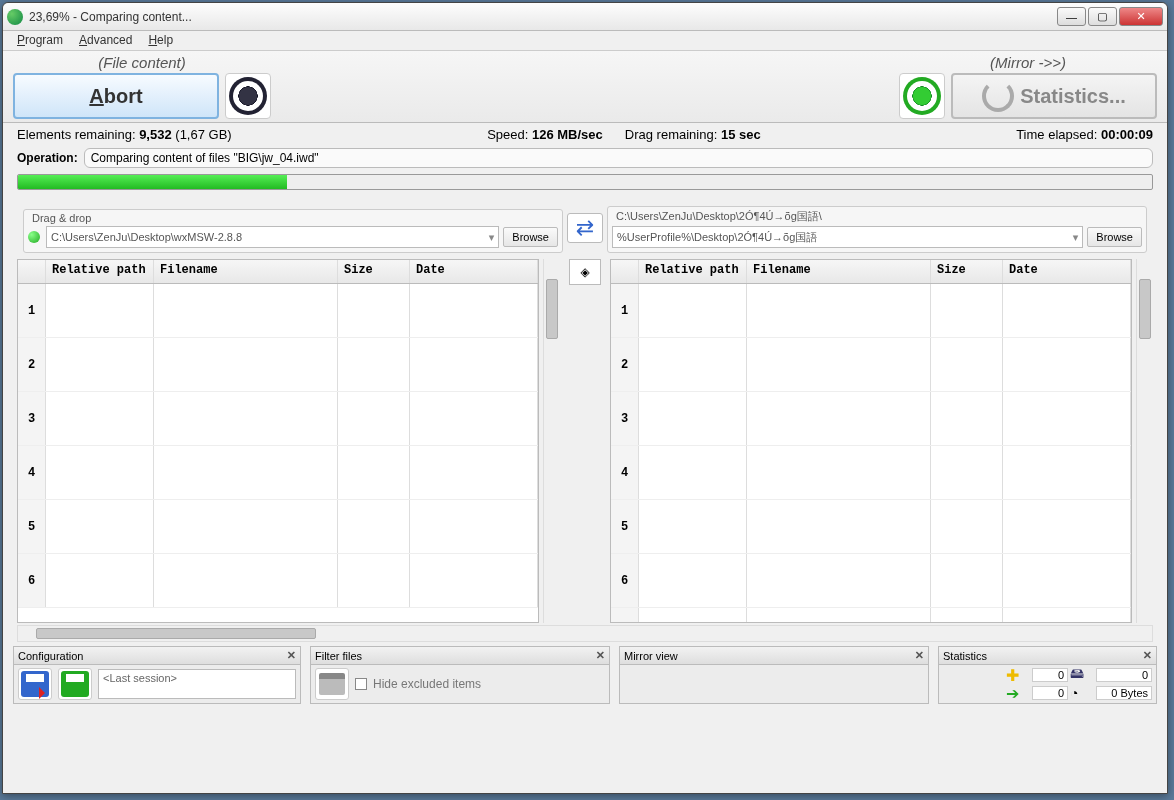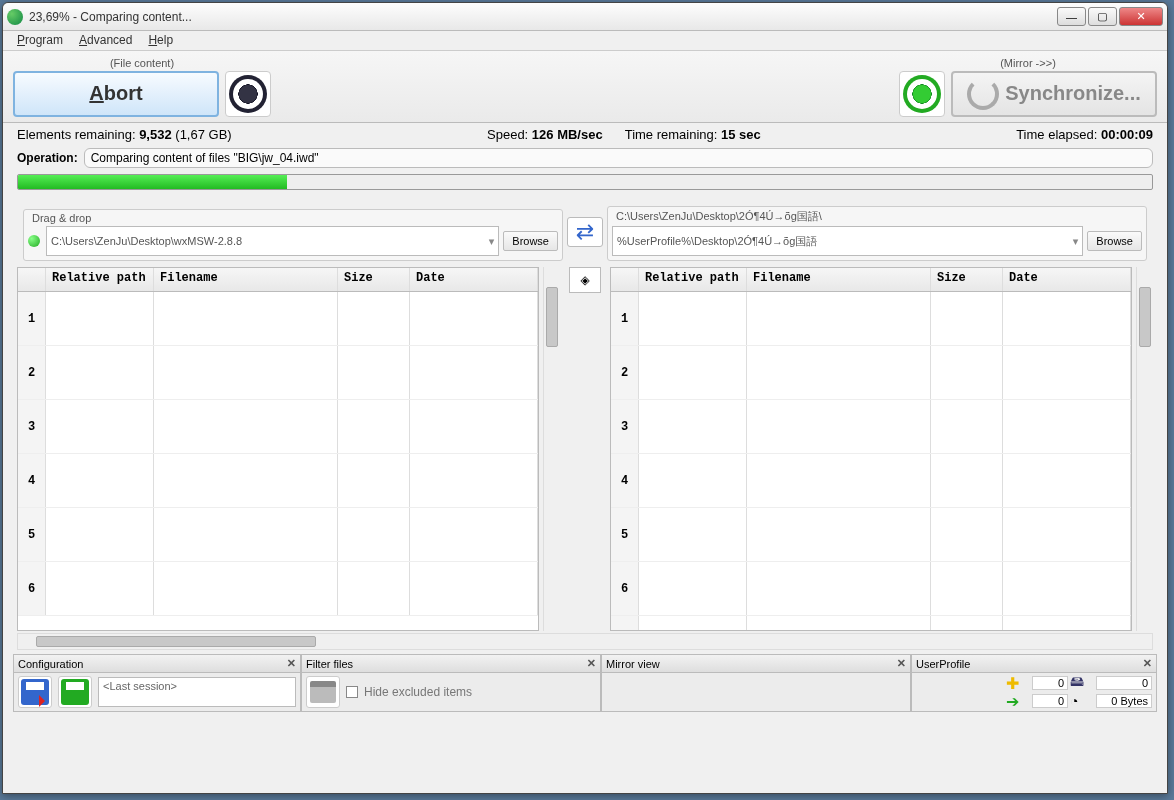--- a/index.html
+++ b/index.html
@@ -9,40 +9,40 @@
 .titlebar .appicon { width: 16px; height: 16px; background: radial-gradient(circle at 30% 30%, #6c6, #184); border-radius: 50%; margin-right: 6px; }
 .titlebar .title { flex: 1; font-size: 12px; color: #333; }
 .winbtns { display: flex; gap: 2px; }
 .winbtn { width: 29px; height: 19px; border: 1px solid #888; border-radius: 3px; display: flex; align-items: center; justify-content: center; font-size: 11px; background: linear-gradient(#fafafa,#ddd); cursor: pointer; }
 .winbtn.close { background: linear-gradient(#e88,#c33); color: #fff; width: 44px; }
 .menubar { height: 20px; display: flex; gap: 4px; padding: 2px 8px; font-size: 12px; color: #333; border-bottom: 1px solid #ccc; }
 .menubar span { padding: 0 6px; cursor: pointer; }
 .menubar span u { text-decoration: underline; }
 .toolbar { display: flex; align-items: center; padding: 4px 10px; background: linear-gradient(#f6f6f6,#eaeaea); border-bottom: 1px solid #bbb; height: 72px; }
 .group { display: flex; flex-direction: column; align-items: center; }
-.group .glabel { font-size: 11px; color: #555; margin-bottom: 2px; }
+.group .glabel { font-size: 15px; color: #555; margin-bottom: 2px; font-style: italic; }
 .group .grow { display: flex; align-items: center; gap: 6px; }
 .bigbtn { width: 206px; height: 46px; background: linear-gradient(#f7fbff,#cfe5f9); border: 2px solid #7fb3e0; border-radius: 4px; font-size: 20px; font-weight: bold; color: #333; cursor: pointer; display: flex; align-items: center; justify-content: center; }
 .bigbtn.disabled { background: linear-gradient(#f4f4f4,#e4e4e4); border-color: #bbb; color: #888; }
 .gearbtn { width: 46px; height: 46px; border: 1px solid #ccc; border-radius: 4px; background: #fff; display:flex;align-items:center;justify-content:center; cursor:pointer; }
 .gear { width: 30px; height: 30px; border-radius: 50%; position: relative; }
 .gear.dark { background: radial-gradient(circle,#334 40%, #112 45%, transparent 46%); box-shadow: 0 0 0 4px #223; }
 .gear.green { background: radial-gradient(circle,#3c3 40%, #182 45%, transparent 46%); box-shadow: 0 0 0 4px #2a2; }
 .syncicon { width: 32px; height: 32px; border: 4px solid #aaa; border-radius: 50%; border-top-color: transparent; margin-right: 6px; }
 .statusrow { padding: 4px 14px; font-size: 13px; display: flex; gap: 22px; }
 .statusrow b { font-weight: bold; }
 .oprow { padding: 2px 14px 6px; display: flex; align-items: center; gap: 6px; }
 .opfield { flex: 1; border: 1px solid #bbb; background: #fafafa; padding: 2px 6px; border-radius: 6px; font-size: 12px; }
 .progressbar { margin: 0 14px 8px; height: 16px; border: 1px solid #999; border-radius: 2px; background: #eee; position: relative; overflow: hidden; }
 .progressfill { height: 100%; background: linear-gradient(#5e5,#2b2); }
 .paths { display: flex; padding: 0 20px; gap: 4px; align-items: flex-end; margin-top: 16px; }
 .pathsgroup { flex: 1; border: 1px solid #ccc; border-radius: 3px; padding: 2px 4px 4px; background: #f6f6f6; }
 .pathsgroup .glabel2 { font-size: 11px; color: #555; padding: 0 4px 2px; }
 .pathrow { display: flex; gap: 4px; align-items: center; }
-.pathinput { flex: 1; border: 1px solid #bbb; padding: 2px 4px; font-size: 11px; color: #555; background: #fff; height: 30px; display:flex; align-items:center; }
+.pathinput { flex: 1; border: 1px solid #bbb; padding: 2px 4px; font-size: 11px; color: #555; background: #fff; height: 22px; display:flex; align-items:center; }
 .browsebtn { height: 20px; padding: 0 8px; border: 1px solid #bbb; background: linear-gradient(#fafafa,#e6e6e6); border-radius: 2px; font-size: 11px; cursor:pointer; }
 .greendot { width: 12px; height: 12px; border-radius: 50%; background: radial-gradient(circle at 30% 30%, #8f8, #2a2); margin-right: 2px; }
 .swapbtn { width: 36px; height: 30px; border: 1px solid #bbb; border-radius: 3px; background: #fff; display:flex;align-items:center;justify-content:center; cursor:pointer; align-self:center; margin-bottom:4px; }
 .arrow { color: #36c; font-size: 22px; }
 .grids { display: flex; padding: 6px 14px 2px; gap: 4px; height: 372px; }
 .gridbox { flex: 1; border: 1px solid #bbb; background: #fff; display: flex; flex-direction: column; font-family: Liberation Mono, monospace; }
 .gridhead { display: flex; border-bottom: 1px solid #bbb; background: linear-gradient(#f6f6f6,#e8e8e8); height: 24px; font-weight: bold; font-size: 12px; }
 .gridhead div, .gridrow div { border-right: 1px solid #ddd; padding: 3px 6px; overflow: hidden; white-space: nowrap; }
 .col-num { width: 28px; text-align:center; }
 .col-rel { width: 108px; }
@@ -51,21 +51,21 @@
 .col-dt { width: 128px; }
 .gridbody { flex: 1; overflow: hidden; }
 .gridrow { display: flex; height: 54px; border-bottom: 1px solid #eee; }
 .gridrow .col-num { background: #f4f4f4; font-weight: bold; display:flex; align-items:center; justify-content:center; }
 .midcol { width: 42px; display:flex; flex-direction:column; align-items:center; }
 .midcol .cubebtn { width: 32px; height: 26px; border:1px solid #bbb; background:#fff; margin-top:0; display:flex;align-items:center;justify-content:center; cursor:pointer; }
 .vscroll { width: 17px; background: #f0f0f0; border-left: 1px solid #ddd; position:relative; }
 .vscroll .thumb { position:absolute; left:2px; right:2px; top:20px; height:60px; background:#c8c8c8; border:1px solid #aaa; border-radius:2px; }
 .hscroll { height: 17px; margin: 0 14px 4px; background:#f0f0f0; border:1px solid #ddd; position:relative; }
 .hscroll .thumb { position:absolute; top:2px; bottom:2px; left:18px; width:280px; background:#c8c8c8; border:1px solid #aaa; border-radius:2px; }
-.panels { display: flex; margin: 2px 10px 0; height: 58px; gap: 0; }
+.panels { display: flex; margin: 2px 10px 0; height: 58px; gap: 9px; }
 .panel { border: 1px solid #bbb; background: #ececec; display: flex; flex-direction: column; }
 .panelhead { height: 18px; background: linear-gradient(#f2f2f2,#dedede); border-bottom: 1px solid #bbb; display:flex; align-items:center; padding: 0 4px; font-size: 11px; }
 .panelhead .x { margin-left:auto; cursor:pointer; font-weight:bold; color:#555; }
 .panelbody { flex:1; display:flex; align-items:center; padding: 2px 4px; gap: 6px; }
 .p-config { width: 288px; }
 .p-filter { width: 300px; }
 .p-view { width: 310px; }
 .p-stats { flex: 1; }
 .miniicon { width: 34px; height: 32px; border:1px solid #ccc; border-radius:3px; display:flex;align-items:center;justify-content:center; background:#fff; }
 .sessionbox { flex:1; border:1px solid #bbb; background:#fff; height:30px; padding:2px 4px; font-size:11px; color:#666; }
@@ -112,30 +112,30 @@
     </div>
     <div style="flex:1"></div>
     <div class="group">
       <div class="glabel">(Mirror -&gt;&gt;)</div>
       <div class="grow">
         <div class="gearbtn">
             <div class="gear green"></div>
           </div>
         <button class="bigbtn disabled">
           <span class="syncicon"></span>
-          <span>Synchronize...</span>
+          <span>Statistics...</span>
         </button>
       </div>
     </div>
   </div>
 
   <div class="statusrow">
     <span><span>Elements remaining:</span> <b>9,532</b> <span>(1,67 GB)</span></span>
     <span style="margin-left:auto"><span>Speed:</span> <b>126 MB/sec</b></span>
-    <span><span>Time remaining:</span> <b>15 sec</b></span>
+    <span><span>Drag remaining:</span> <b>15 sec</b></span>
     <span style="margin-left:auto"><span>Time elapsed:</span> <b>00:00:09</b></span>
   </div>
 
   <div class="oprow">
     <b>Operation:</b>
     <div class="opfield">Comparing content of files  "BIG\jw_04.iwd"</div>
   </div>
 
   <div class="progressbar">
     <div class="progressfill" style="width:23.69%"></div>
@@ -332,21 +332,21 @@
     </div>
     <div class="panel p-view">
       <div class="panelhead">
           <span>Mirror view</span>
           <span class="x">✕</span>
         </div>
       <div class="panelbody"></div>
     </div>
     <div class="panel p-stats">
       <div class="panelhead">
-          <span>UserProfile</span>
+          <span>Statistics</span>
           <span class="x">✕</span>
         </div>
       <div class="panelbody">
         <div class="statgrid">
           <span style="color:#eb0;font-size:16px;">✚</span>
           <span class="num">0</span>
           <span style="color:#336;font-size:14px;">🖴</span>
           <span class="num">0</span>
           <span style="color:#2a2;font-size:16px;">➔</span>
           <span class="num">0</span>

